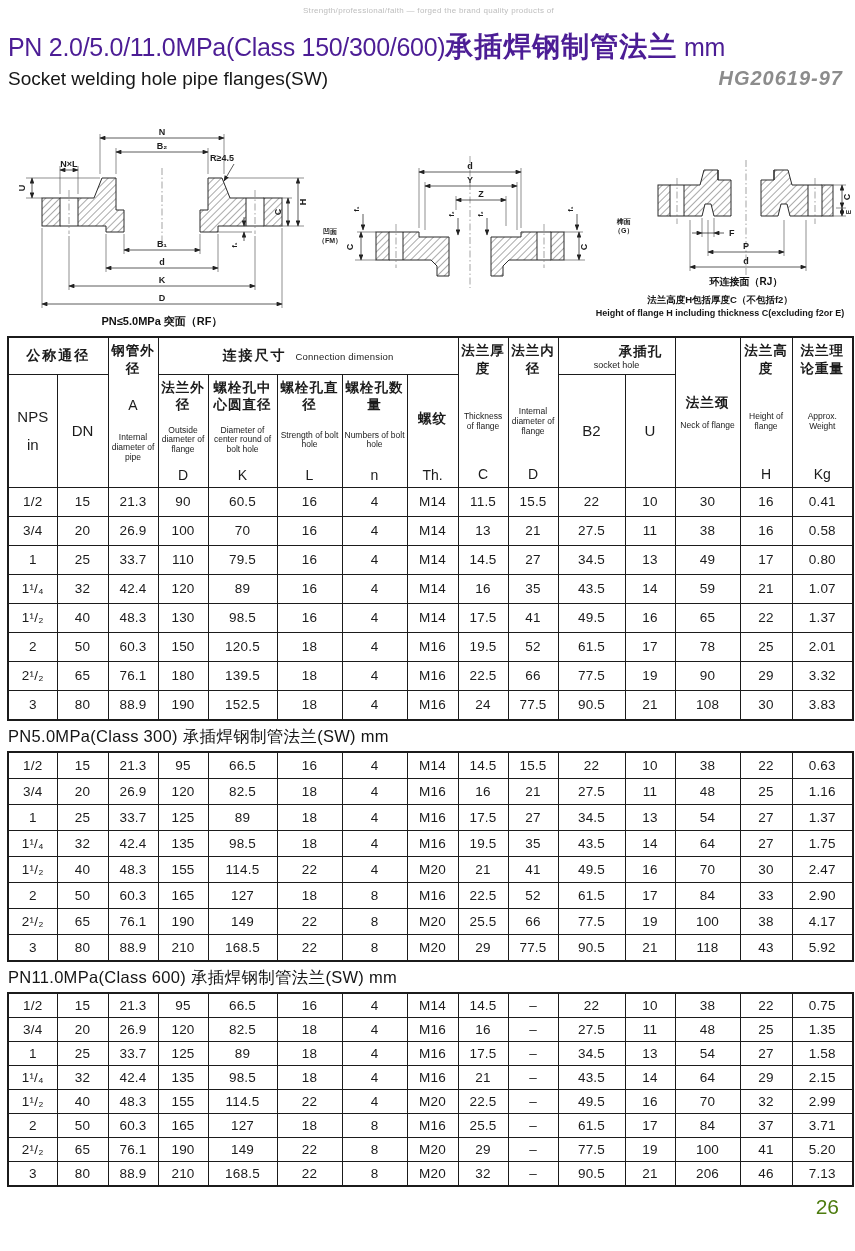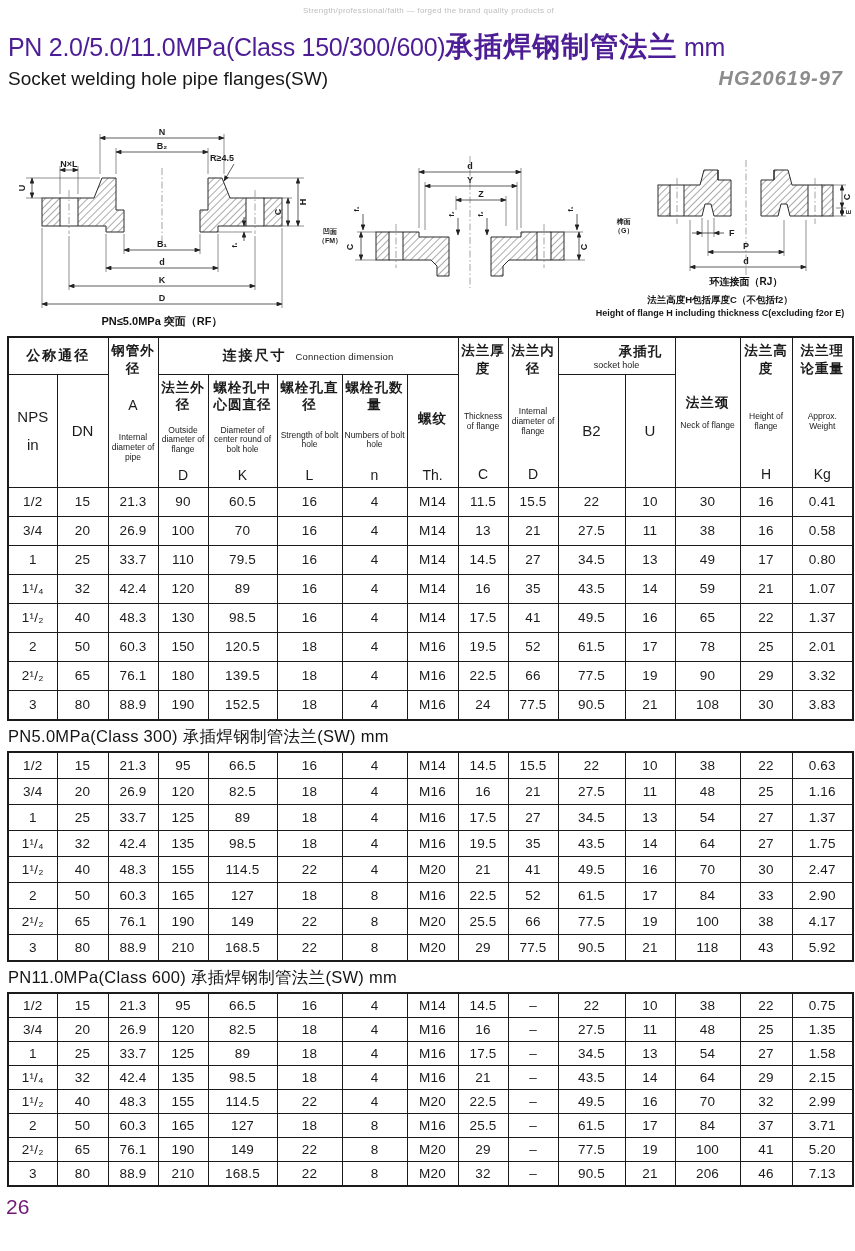--- a/index.html
+++ b/index.html
@@ -49,21 +49,21 @@
   th.colhead{height:112px;font-weight:normal;}
   .hcell{display:flex;flex-direction:column;justify-content:space-between;align-items:center;height:104px;padding:4px 1px;gap:8px;}
   .hcell.tall{height:140px;}
   .hcell.center{justify-content:center;gap:10px;}
   .hc-cn{font-size:13.5px;font-weight:bold;line-height:1.3;letter-spacing:1px;}
   .hc-en{font-size:8.5px;font-weight:normal;line-height:1.15;}
   .hc-sym{font-size:14px;font-weight:normal;}
   .hc-big{font-size:15px;font-weight:normal;line-height:1.2;}
   .hc-mid{flex:1;display:flex;align-items:center;justify-content:center;}
   .sec-title{font-size:16.5px;color:#141414;margin:5px 0 3px 2px;letter-spacing:.3px;}
-  .page-num{font-size:21px;color:#701a75;padding:8px 12px 0 0;}
+  .page-num{text-align:right;font-size:21px;color:#4d7c0f;padding:8px 12px 0 0;}
 </style>
 </head>
 <body>
 
 <div class="topbar">
   <div class="tagline">Strength/professional/faith — forged the brand quality products of</div>
 </div>
 
 <h1 class="title"><span>PN 2.0/5.0/11.0MPa(Class 150/300/600)</span><span class="cjk">承插焊钢制管法兰</span><span> mm</span></h1>
 <div class="subrow">

